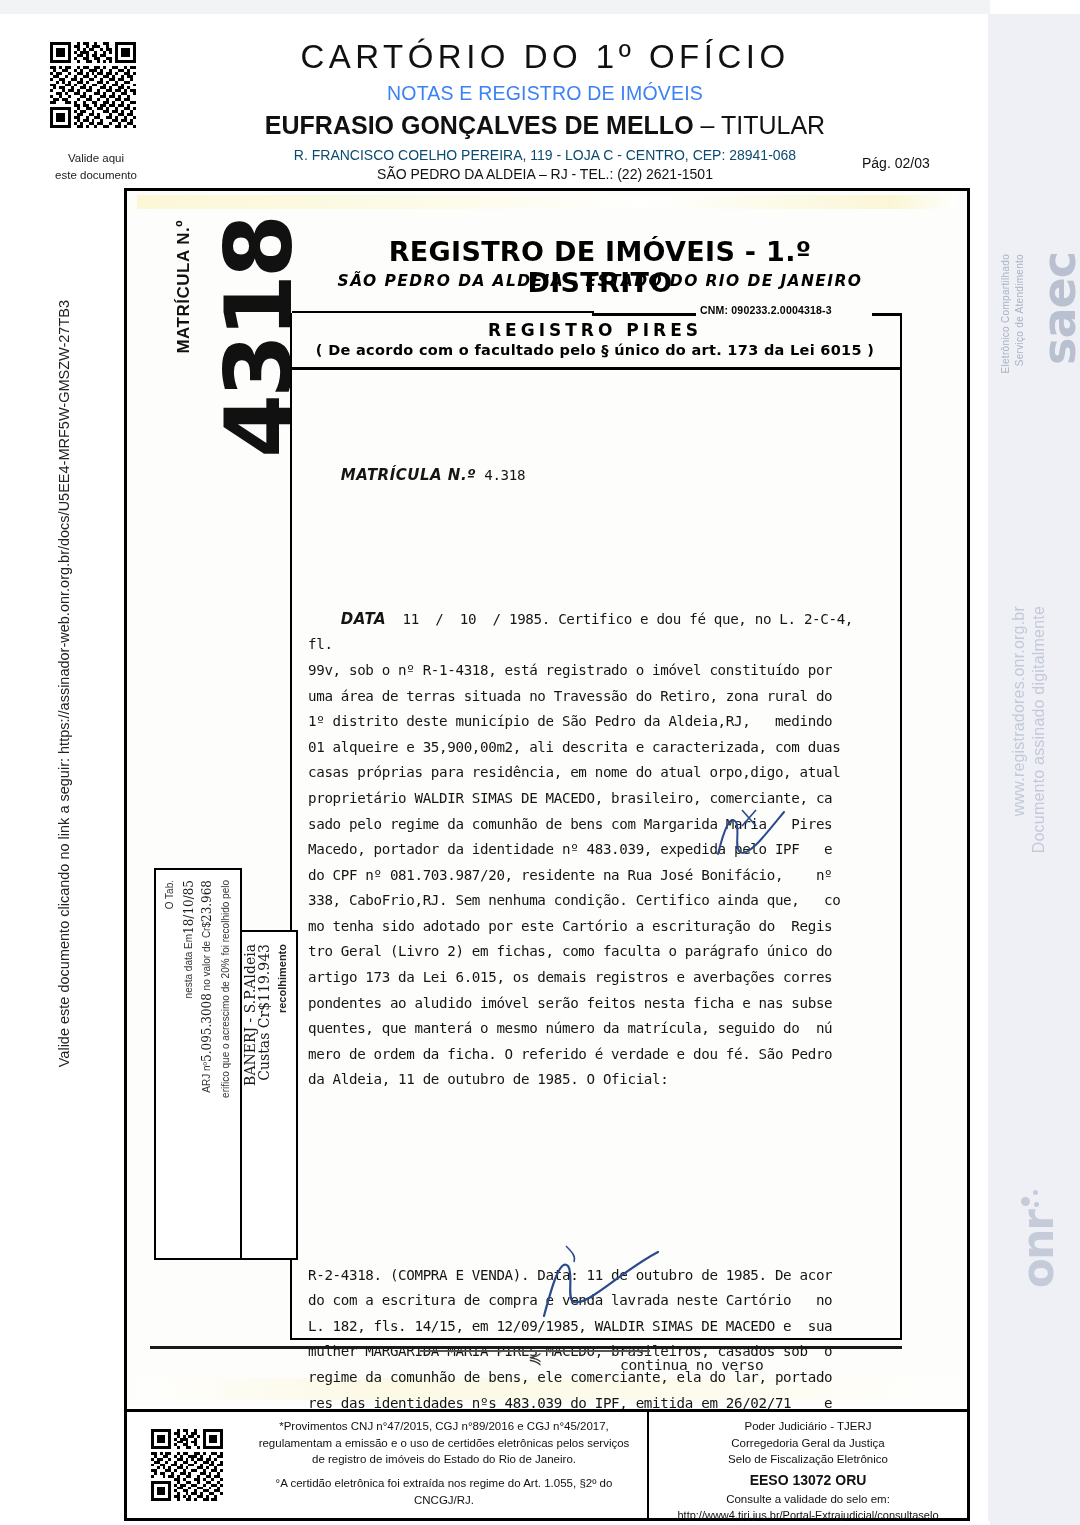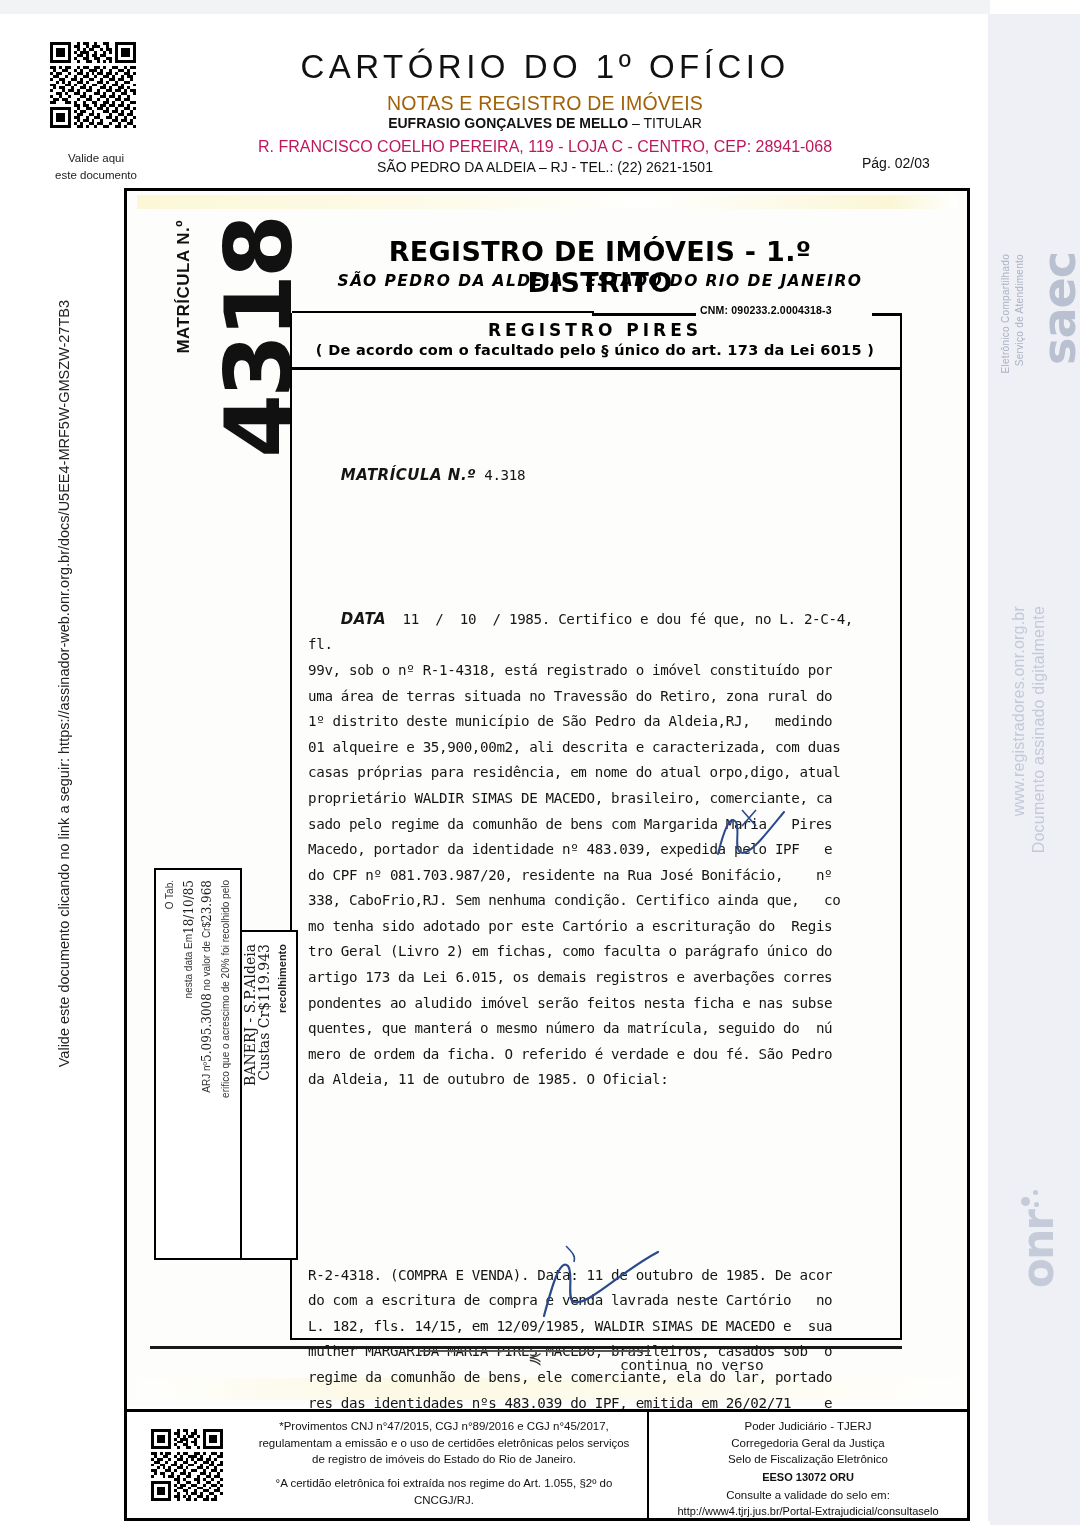--- a/index.html
+++ b/index.html
@@ -129,47 +129,47 @@
     top: 150px; left: 46px;
     width: 100px;
     text-align: center;
     font-size: 11.5px;
     color: #222;
     line-height: 1.45;
   }
 
   .hdr-center {
     position: absolute;
-    top: 48px; left: 150px;
+    top: 38px; left: 150px;
     width: 790px;
     text-align: center;
   }
   .hdr-title {
     font-size: 33px;
     letter-spacing: 4.5px;
     color: #111;
     font-weight: normal;
     font-family: "Liberation Sans", sans-serif;
   }
   .hdr-sub1 {
     font-size: 19.5px;
     margin-top: 6px;
-    color: #a16207;
+    color: #3b82f6;
     letter-spacing: 0.2px;
   }
   .hdr-sub2 {
-    font-size: 14px;
-    margin-top: 0;
+    font-size: 25px;
+    margin-top: 6px;
     color: #111;
   }
   .hdr-sub2 b { font-weight: bold; }
   .hdr-addr1 {
-    font-size: 16px;
+    font-size: 14px;
     margin-top: 7px;
-    color: #be185d;
+    color: #0c4a6e;
   }
   .hdr-addr2 {
     font-size: 14px;
     margin-top: 3px;
     color: #111;
   }
   .hdr-page {
     position: absolute;
     top: 155px; left: 862px;
     font-size: 14px;
@@ -477,21 +477,21 @@
   .foot-mid .blk2 { margin-top: 7px; }
   .foot-right {
     width: 318px;
     padding: 6px 4px;
     text-align: center;
     font-size: 11.5px;
     line-height: 1.45;
     color: #111;
   }
   .foot-right .seal {
-    font-size: 11px;
+    font-size: 14px;
     font-weight: bold;
     margin: 2px 0 1px;
   }
   .foot-right .url { font-size: 11px; }
 
   
   .bottom-strip {
     position: absolute;
     bottom: 0; left: 0;
     width: 990px; height: 4px;

